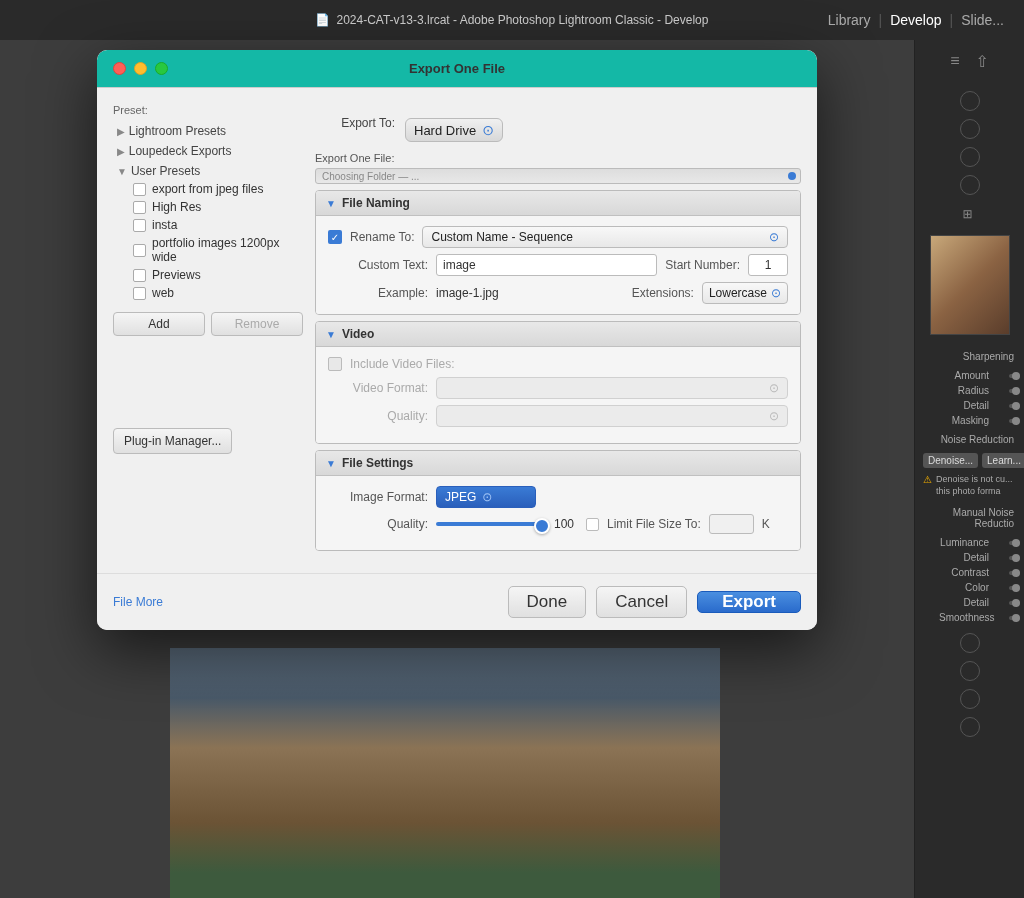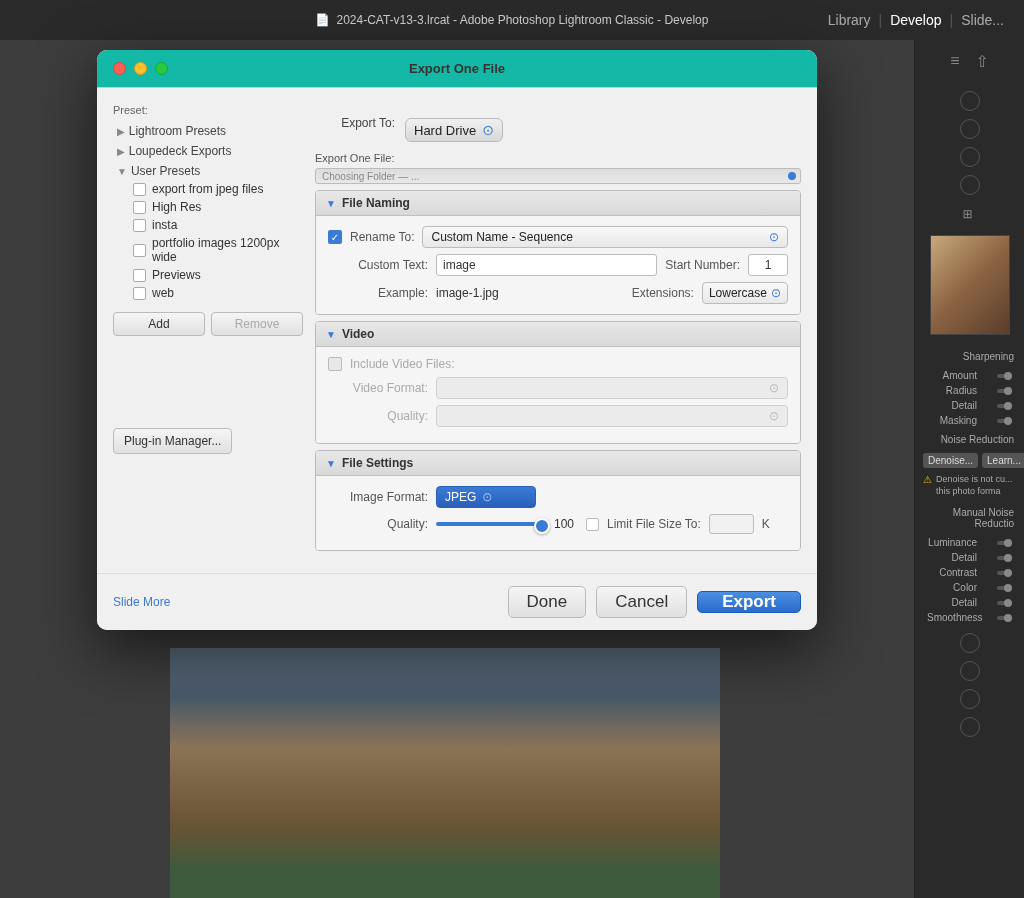--- a/index.html
+++ b/index.html
@@ -92,22 +92,23 @@
     .right-panel-text {
       color: #aaa;
       font-size: 10px;
       padding: 6px 10px;
       text-align: right;
     }
     .right-panel-slider-row {
       display: flex;
       align-items: center;
       justify-content: flex-end;
-      padding: 2px 12px;
+      padding: 2px 4px;
       gap: 20px;
+      margin-left: 20px;
     }
     .right-panel-slider-label {
       color: #aaa;
       font-size: 10px;
       text-align: right;
       min-width: 50px;
     }
     .mini-slider {
       width: 40px;
       height: 4px;
@@ -937,20 +938,20 @@
               <span class="limit-label">Limit File Size To:</span>
               <input class="limit-input" type="text" value="" style="">
               <span class="limit-unit">K</span>
             </div>
           </div>
         </div>
       </div>
     </div>
 
     <div class="modal-footer">
-      <a class="footer-learn-more" href="#">Slide More</a>
+      <a class="footer-learn-more" href="#">File More</a>
       <div class="footer-spacer"></div>
       <button class="footer-btn btn-default">Done</button>
       <button class="footer-btn btn-default">Cancel</button>
       <button class="footer-btn btn-primary">Export</button>
     </div>
   </div>
 </div>
 
 </body></html>

